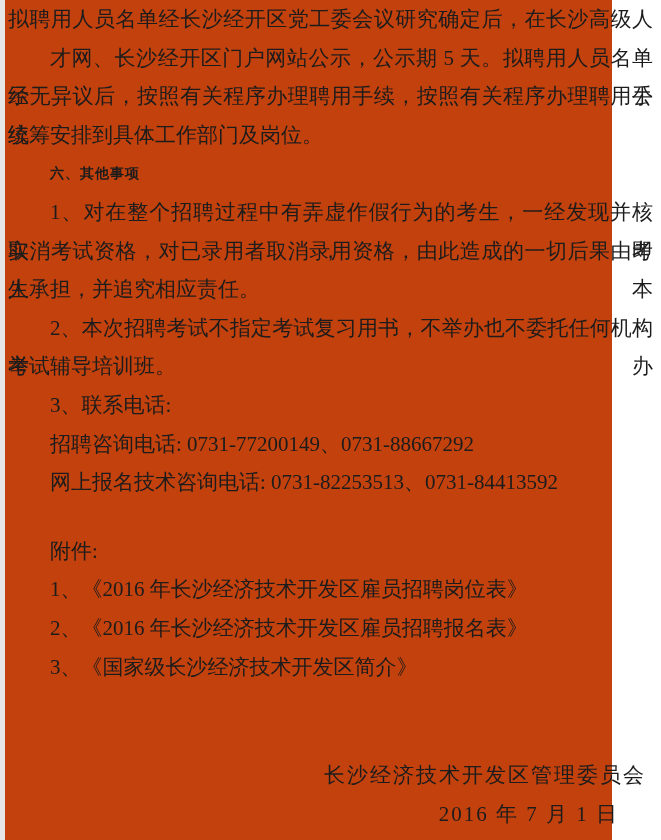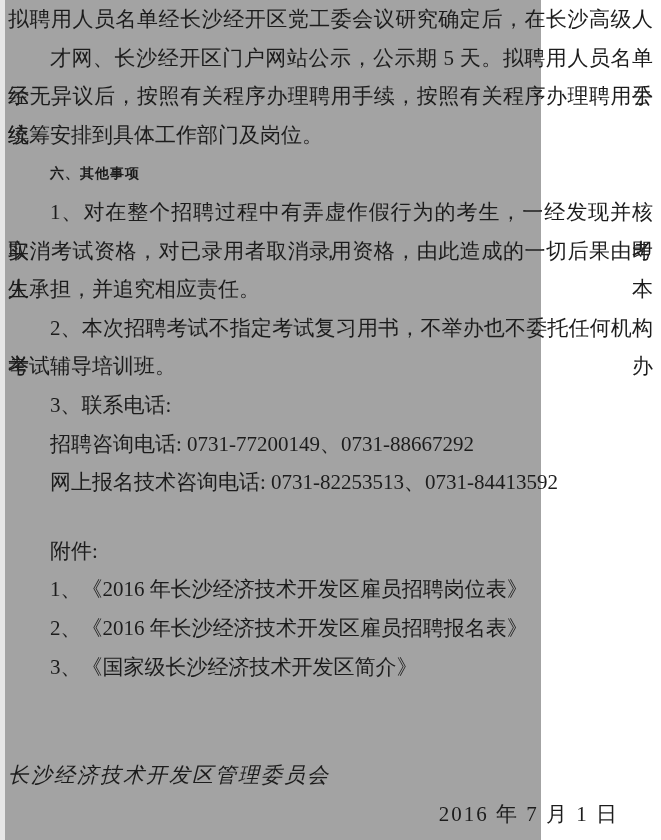--- a/index.html
+++ b/index.html
@@ -5,23 +5,23 @@
   html, body {
     margin: 0;
     padding: 0;
     width: 661px;
     height: 840px;
     background: #ffffff;
     overflow: hidden;
   }
   .page {
     position: relative;
-    width: 541px;
+    width: 612px;
     height: 840px;
-    background: #a3a3a3;
+    background: #c2410c;
     font-family: "Liberation Serif", "DejaVu Serif", serif;
     color: #1c1c1c;
   }
   .scan-edge {
     position: absolute;
     left: 0; top: 0;
     width: 5px; height: 840px;
     background: #e6e6e6;
   }
   .doc {
@@ -45,23 +45,23 @@
   .indent { text-indent: 42px; }
   .heading {
     font-family: "Liberation Sans", "DejaVu Sans", sans-serif;
     font-weight: 700;
     font-size: 14px;
     letter-spacing: 1px;
   }
   .attachments { margin-top: 30px; }
   .signoff { margin-top: 70px; }
   .sig {
+    text-align: right;
     padding-right: 7px;
     letter-spacing: 2px;
-    font-style: italic;
   }
   .date {
     text-align: right;
     padding-right: 34px;
     letter-spacing: 2px;
   }
 </style>
 </head>
 <body>
 

